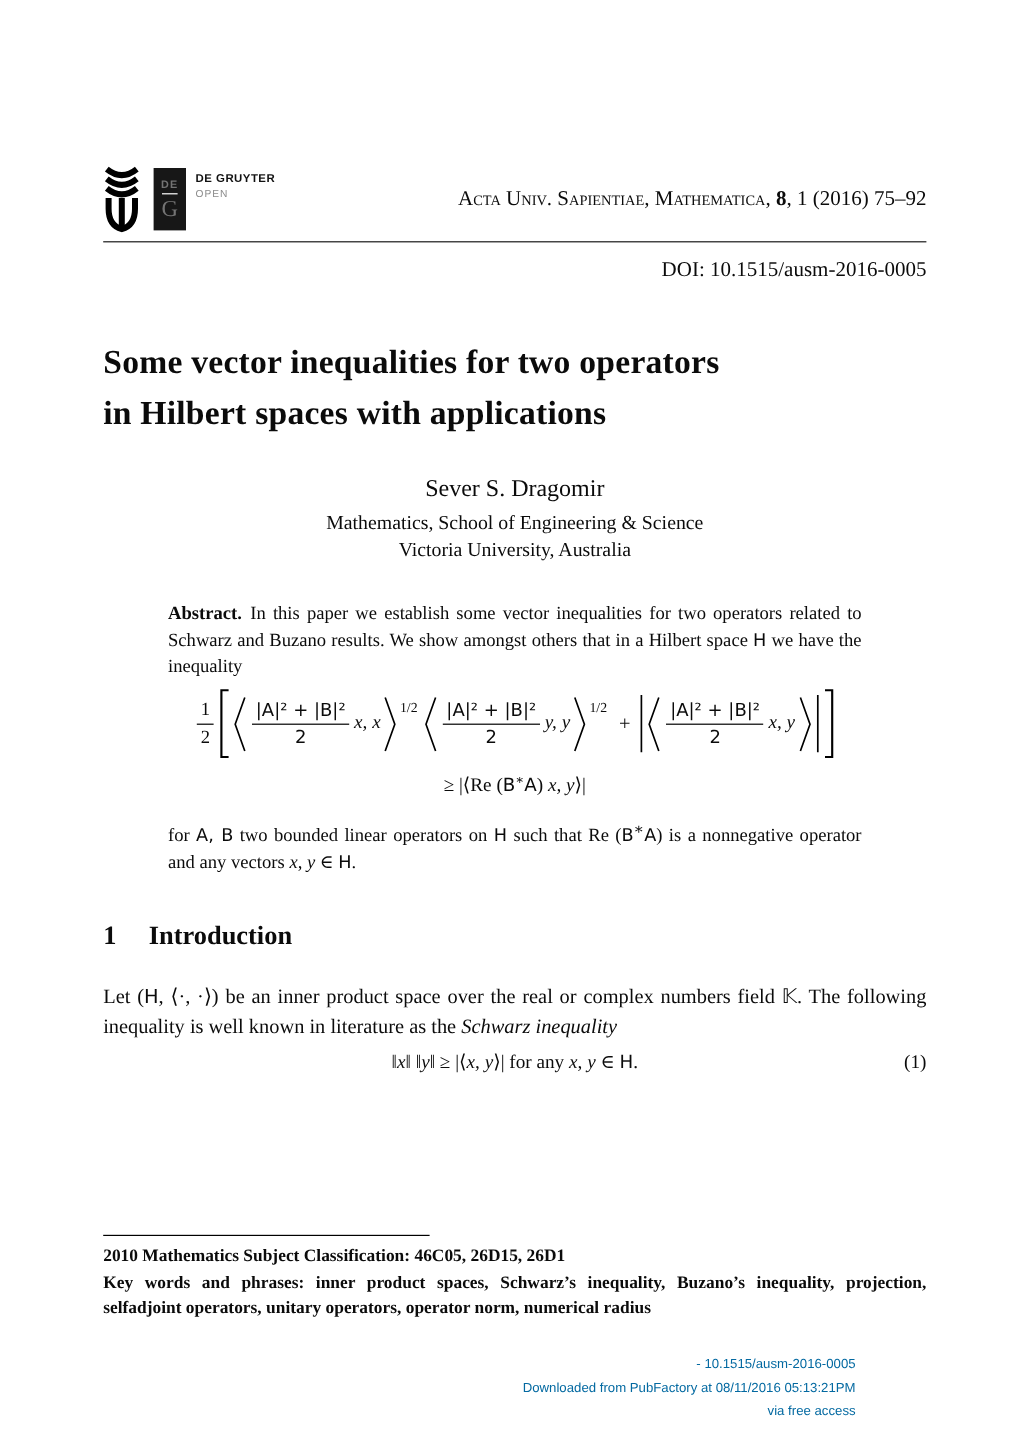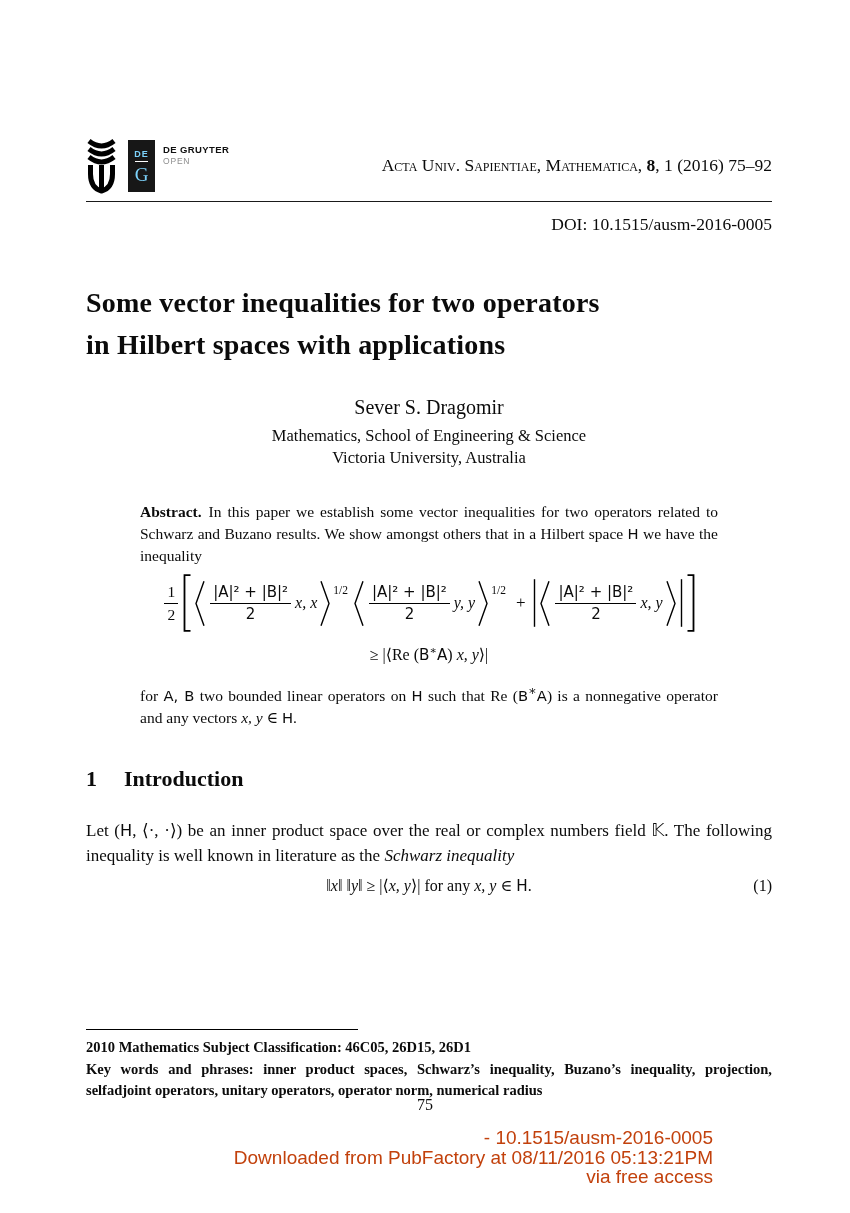--- a/index.html
+++ b/index.html
@@ -4,21 +4,21 @@
 <style>
   html,body{margin:0;padding:0;background:#ffffff;}
   .page{position:relative;width:850px;height:1213px;background:#fff;overflow:hidden;
         font-family:"Liberation Serif","DejaVu Serif","DejaVu Sans",serif;color:#0b0b0b;}
   .content{position:absolute;left:86px;top:0;width:686px;}
 
   
   .header-row{display:flex;align-items:center;margin-top:138px;}
   .logo{display:flex;align-items:center;}
   .tulip{display:block;}
-  .dg-box{width:27px;height:52px;background:#171717;color:#7dd3fc;display:flex;flex-direction:column;
+  .dg-box{width:27px;height:52px;background:#171717;color:#737373;display:flex;flex-direction:column;
           align-items:center;justify-content:center;margin-left:11px;}
   .dg-de{font-family:"Liberation Sans",sans-serif;font-weight:bold;font-size:9px;letter-spacing:1px;}
   .dg-line{width:13px;border-top:1.5px solid #fff;margin:2.5px 0;}
   .dg-g{font-family:"Liberation Serif",serif;font-size:19px;line-height:1;}
   .dg-brand{display:flex;flex-direction:column;margin-left:8px;align-self:flex-start;margin-top:6px;}
   .dg-name{font-family:"Liberation Sans",sans-serif;font-weight:bold;font-size:9.5px;letter-spacing:.4px;color:#111;}
   .dg-open{font-family:"Liberation Sans",sans-serif;font-size:8.5px;letter-spacing:.8px;color:#8c8c8c;margin-top:1px;}
   .journal-line{flex:1;text-align:right;font-size:17.5px;padding-bottom:2px;white-space:nowrap;}
   .sc{font-variant:small-caps;}
   .jvol{font-weight:bold;}
@@ -64,21 +64,21 @@
   .body-p{margin:25px 0 0;font-size:17px;line-height:24.5px;text-align:justify;}
   .eq1{position:relative;margin-top:4px;text-align:center;font-size:16px;line-height:27px;}
   .eqnum{position:absolute;right:0;top:0;}
 
   
   .footnote{position:absolute;left:86px;top:1029px;width:686px;font-size:14.5px;line-height:21.5px;text-align:justify;}
   .foot-rule{width:272px;border-top:1.2px solid #000;margin-bottom:7px;}
   .foot-line{margin:0;font-weight:bold;}
   .pageno{position:absolute;top:1096px;left:0;right:0;text-align:center;font-size:16px;}
   .watermark{position:absolute;top:1128px;right:137px;text-align:right;
-             font-family:"Liberation Sans","DejaVu Sans",sans-serif;font-size:19px;line-height:19.5px;color:#c2410c;}
+             font-family:"Liberation Sans","DejaVu Sans",sans-serif;font-size:11px;line-height:19.5px;color:#0369a1;}
 </style>
 </head>
 <body>
 
 <div class="page">
   <div class="content">
 
     <div class="header-row">
       <div class="logo">
         <svg class="tulip" width="31" height="56" viewBox="0 0 31 56">
@@ -213,20 +213,19 @@
     </div>
 
   </div>
 
   <div class="footnote">
     <div class="foot-rule"></div>
     <div class="foot-line"><b>2010 Mathematics Subject Classification:</b><span> 46C05, 26D15, 26D1</span></div>
     <div class="foot-line"><b>Key words and phrases:</b><span> inner product spaces, Schwarz’s inequality, Buzano’s inequality, projection, selfadjoint operators, unitary operators, operator norm, numerical radius</span></div>
   </div>
 
-  <div class="pageno">75</div>
 
   <div class="watermark">
     <div>- 10.1515/ausm-2016-0005</div>
     <div>Downloaded from PubFactory at 08/11/2016 05:13:21PM</div>
     <div>via free access</div>
   </div>
 </div>
 
 </body></html>

